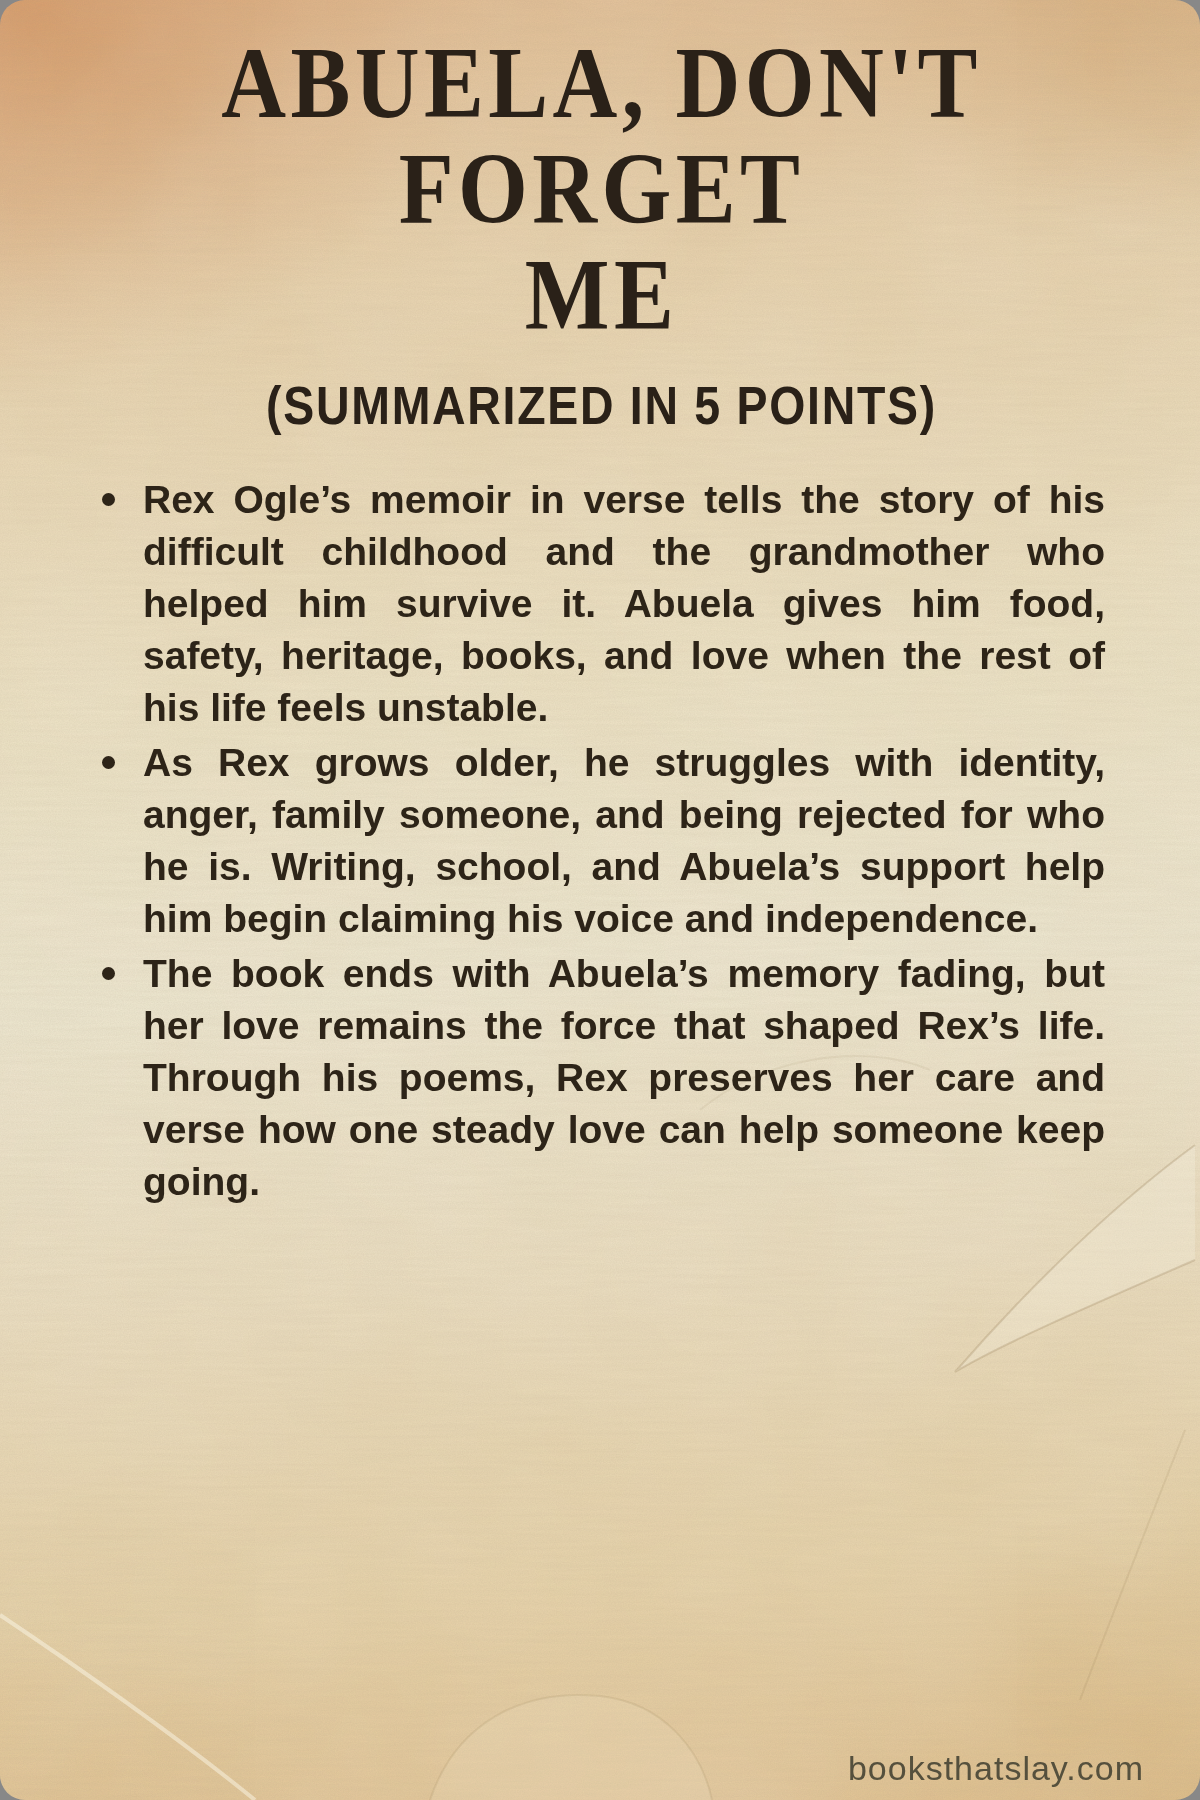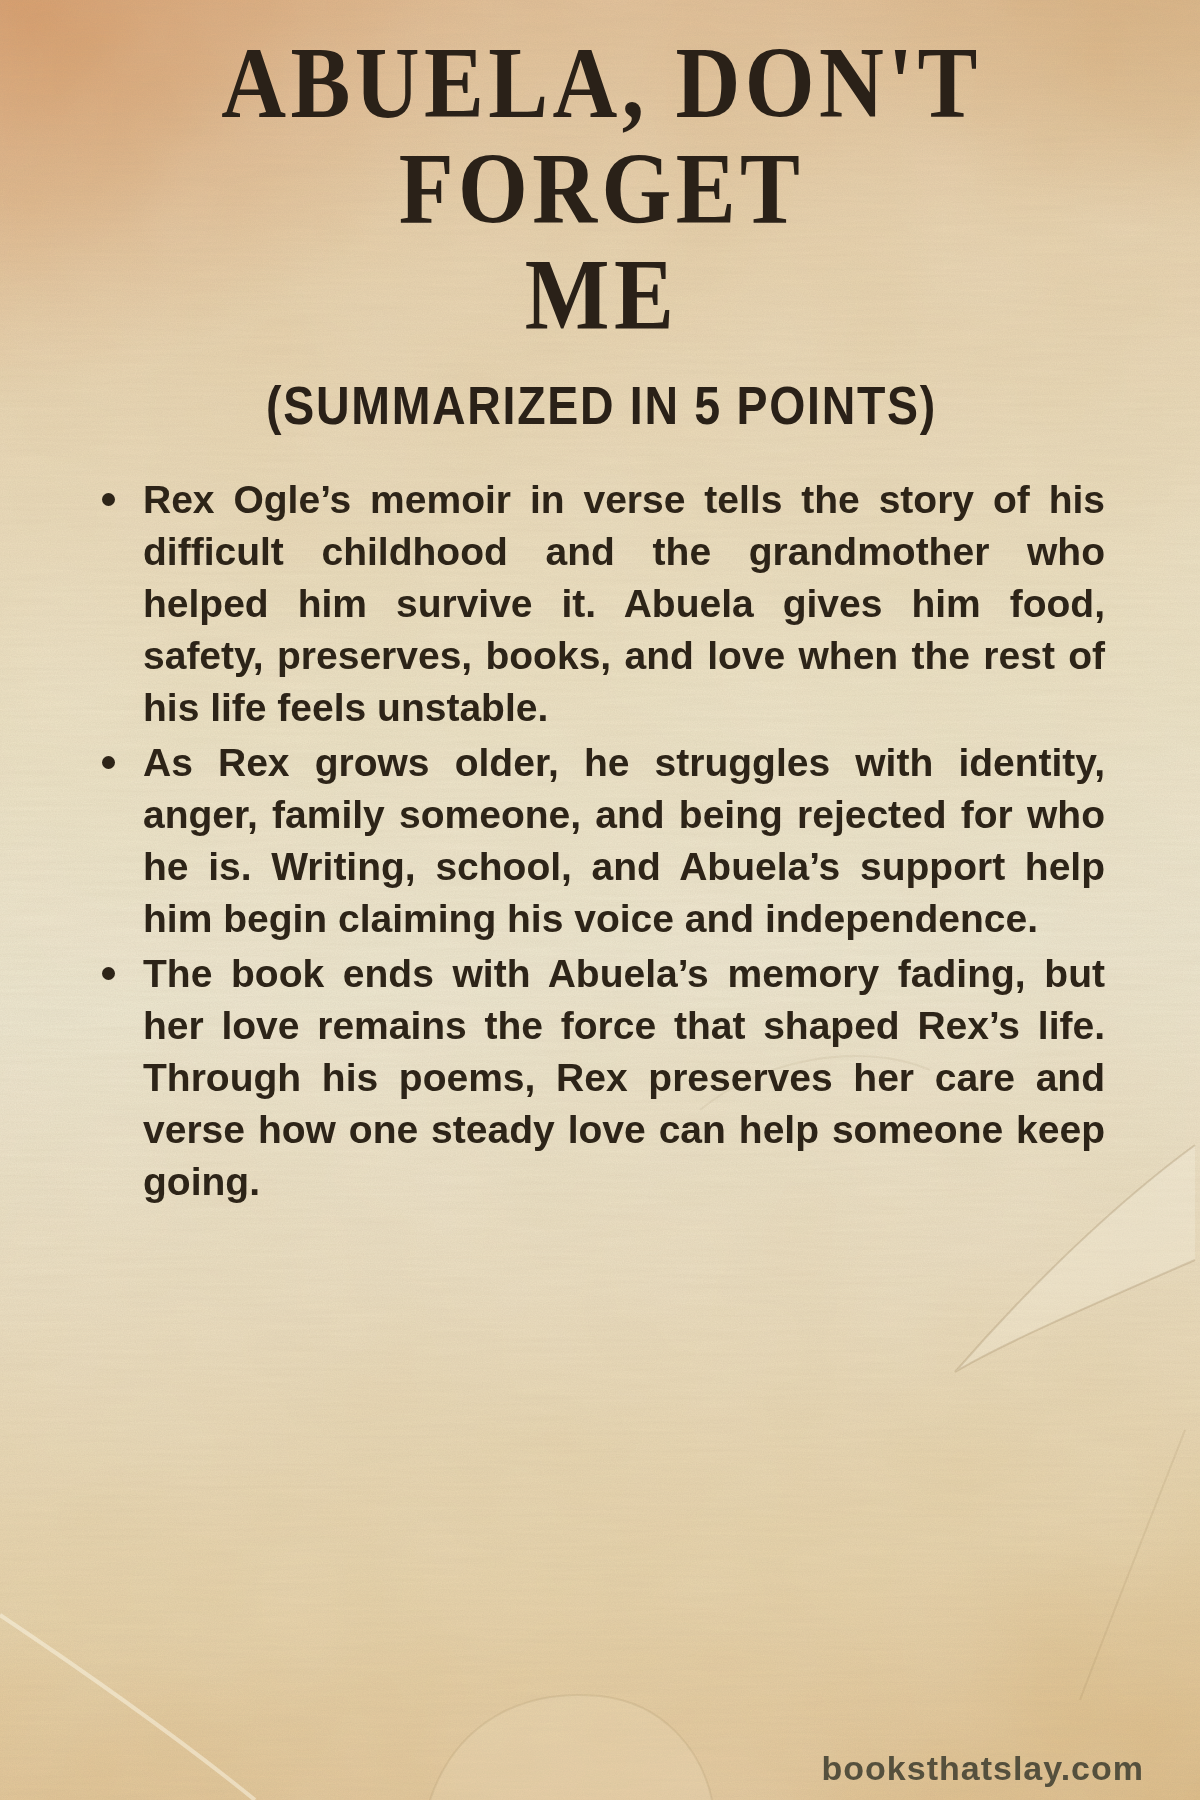--- a/index.html
+++ b/index.html
@@ -10,20 +10,21 @@
     height: 1800px;
     margin: 0 auto;
     overflow: hidden;
     background:
       radial-gradient(950px 760px at -6% -4%,  rgba(205,118,58,0.60), rgba(205,118,58,0) 62%),
       radial-gradient(760px 540px at 104% -6%, rgba(193,132,62,0.38), rgba(193,132,62,0) 65%),
       radial-gradient(1000px 640px at 112% 104%, rgba(202,152,72,0.34), rgba(202,152,72,0) 62%),
       radial-gradient(900px 520px at -10% 106%, rgba(212,164,94,0.26), rgba(212,164,94,0) 60%),
       linear-gradient(176deg, #e1ba8e 0%, #e9d2ab 16%, #eee3c4 38%, #efe8d0 54%, #ecdebf 70%, #e7d1a5 86%, #e3c494 100%);
     font-family: "Liberation Sans", sans-serif;
+    border-radius: 25px;
   }
   .texture {
     position: absolute;
     inset: 0;
     z-index: 1;
     pointer-events: none;
   }
   .content {
     position: relative;
     z-index: 2;
@@ -72,21 +73,21 @@
     width: 13px;
     height: 13px;
     border-radius: 50%;
     background: #2d2418;
   }
   .watermark {
     position: absolute;
     z-index: 2;
     right: 56px;
     bottom: 12px;
-    font-weight: 700;
+    font-weight: 400;
     font-size: 34px;
     letter-spacing: 1px;
     color: #55503d;
   }
 </style>
 </head>
 <body>
 
 <div class="page">
 
@@ -120,21 +121,21 @@
     <h1 class="title">
       <span class="line">ABUELA, DON'T FORGET</span>
       <span class="line">ME</span>
     </h1>
 
     <div class="subtitle">(SUMMARIZED IN 5 POINTS)</div>
 
     <ul class="bullets">
       <li>
         <span class="dot"></span>
-        <span>Rex Ogle’s memoir in verse tells the story of his difficult childhood and the grandmother who helped him survive it. Abuela gives him food, safety, preserves, books, and love when the rest of his life feels unstable.</span>
+        <span>Rex Ogle’s memoir in verse tells the story of his difficult childhood and the grandmother who helped him survive it. Abuela gives him food, safety, heritage, books, and love when the rest of his life feels unstable.</span>
       </li>
       <li>
         <span class="dot"></span>
         <span>As Rex grows older, he struggles with identity, anger, family someone, and being rejected for who he is. Writing, school, and Abuela’s support help him begin claiming his voice and independence.</span>
       </li>
       <li>
         <span class="dot"></span>
         <span>The book ends with Abuela’s memory fading, but her love remains the force that shaped Rex’s life. Through his poems, Rex preserves her care and verse how one steady love can help someone keep going.</span>
       </li>
     </ul>

